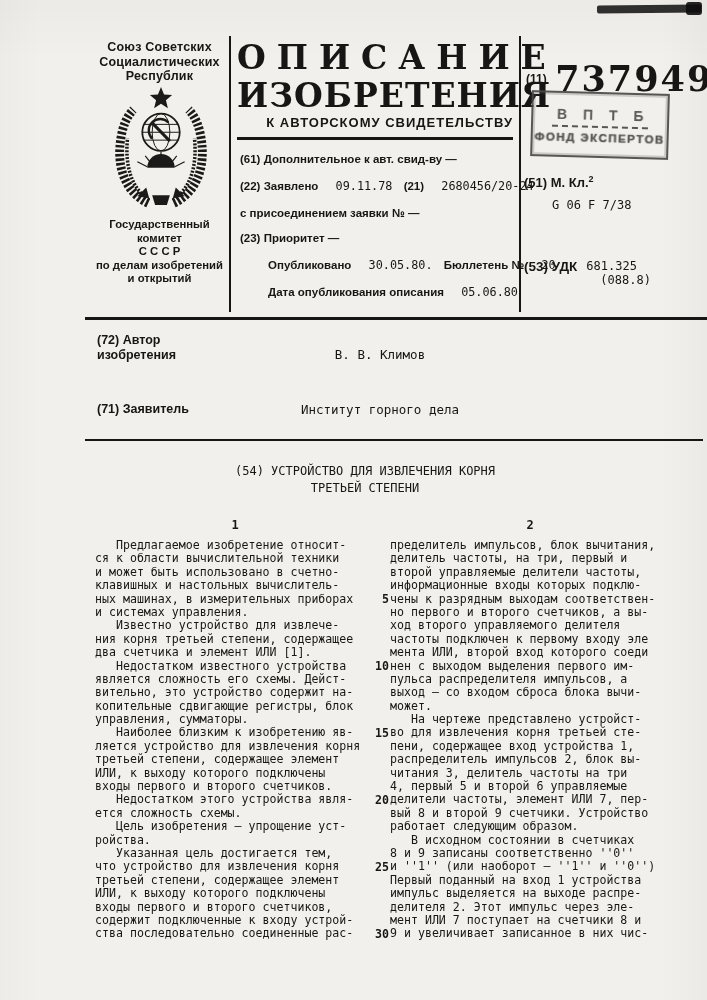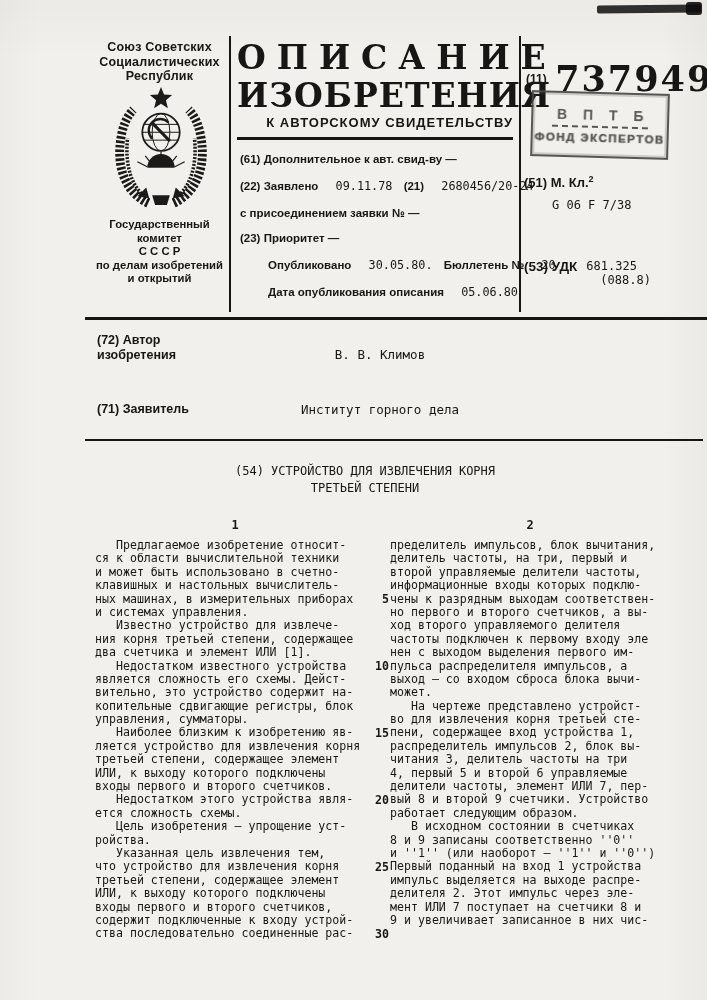--- a/index.html
+++ b/index.html
@@ -220,37 +220,38 @@
         <div class="bline">управления, сумматоры.</div>
         <div class="bline">   Наиболее близким к изобретению яв-</div>
         <div class="bline">ляется устройство для извлечения корня</div>
         <div class="bline">третьей степени, содержащее элемент</div>
         <div class="bline">ИЛИ, к выходу которого подключены</div>
         <div class="bline">входы первого и второго счетчиков.</div>
         <div class="bline">   Недостатком этого устройства явля-</div>
         <div class="bline">ется сложность схемы.</div>
         <div class="bline">   Цель изобретения — упрощение уст-</div>
         <div class="bline">ройства.</div>
-        <div class="bline">   Указанная цель извлечения тем,</div>
+        <div class="bline">   Указанная цель достигается тем,</div>
         <div class="bline">что устройство для извлечения корня</div>
         <div class="bline">третьей степени, содержащее элемент</div>
         <div class="bline">ИЛИ, к выходу которого подключены</div>
         <div class="bline">входы первого и второго счетчиков,</div>
         <div class="bline">содержит подключенные к входу устрой-</div>
         <div class="bline">ства последовательно соединенные рас-</div>
       </div>
     <div class="bcol bcol2">
         <div class="bline">пределитель импульсов, блок вычитания,</div>
         <div class="bline">делитель частоты, на три, первый и</div>
         <div class="bline">второй управляемые делители частоты,</div>
         <div class="bline">информационные входы которых подклю-</div>
         <div class="bline">чены к разрядным выходам соответствен-</div>
         <div class="bline">но первого и второго счетчиков, а вы-</div>
         <div class="bline">ход второго управляемого делителя</div>
         <div class="bline">частоты подключен к первому входу эле</div>
+        <div class="bline">мента ИЛИ, второй вход которого соеди</div>
         <div class="bline">нен с выходом выделения первого им-</div>
         <div class="bline">пульса распределителя импульсов, а</div>
         <div class="bline">выход — со входом сброса блока вычи-</div>
         <div class="bline">может.</div>
         <div class="bline">   На чертеже представлено устройст-</div>
         <div class="bline">во для извлечения корня третьей сте-</div>
         <div class="bline">пени, содержащее вход устройства 1,</div>
         <div class="bline">распределитель импульсов 2, блок вы-</div>
         <div class="bline">читания 3, делитель частоты на три</div>
         <div class="bline">4, первый 5 и второй 6 управляемые</div>

